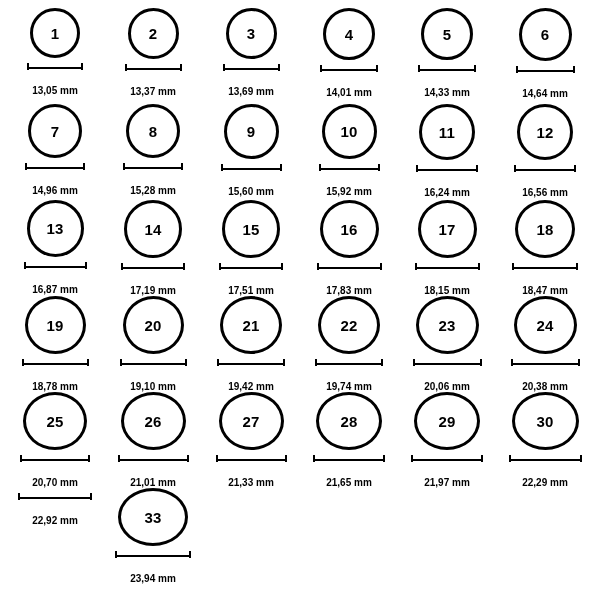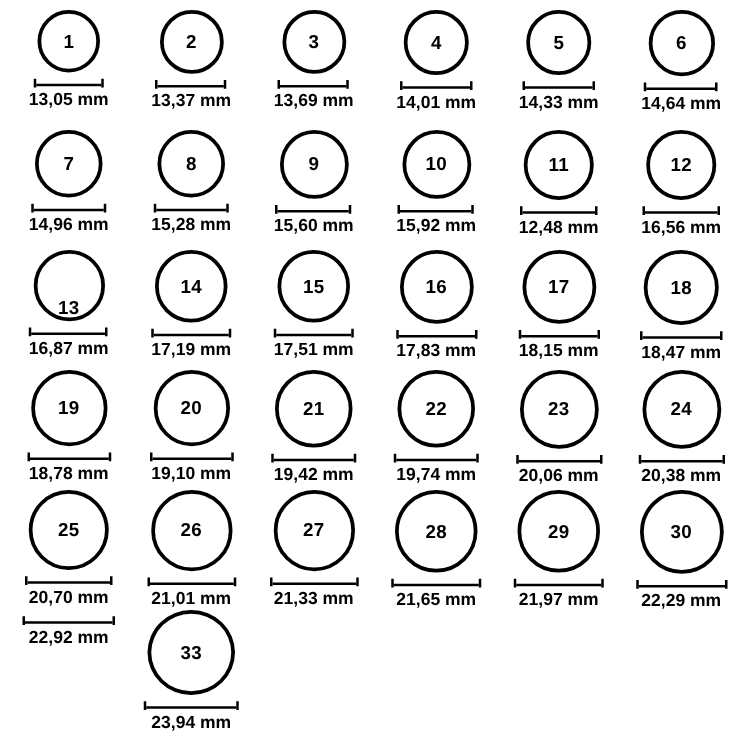--- a/index.html
+++ b/index.html
@@ -65,22 +65,22 @@
   }
   .caliper:before {
     content: "";
     position: absolute;
     left: 0;
     right: 0;
     top: 50%;
     border-top: 2px solid #000000;
   }
   .ring-mm {
-    margin-top: 2px;
-    font-size: 14px;
+    margin-top: 16px;
+    font-size: 10px;
     font-weight: bold;
     line-height: 1;
     white-space: nowrap;
   }
 </style>
 </head>
 <body>
 
 <div id="chart">
   <div class="ring-grid">
@@ -173,34 +173,34 @@
           <div class="caliper" style="width: 61px;"></div>
           <div class="ring-mm">15,92 mm</div>
         </div>
       </div>
       <div class="ring-cell">
         <div class="ring-circle" style="width: 56px; height: 56px; justify-content: center;">
           <span class="ring-size">11</span>
         </div>
         <div class="ring-measure">
           <div class="caliper" style="width: 62px;"></div>
-          <div class="ring-mm">12,48 mm</div>
+          <div class="ring-mm">16,24 mm</div>
         </div>
       </div>
       <div class="ring-cell">
         <div class="ring-circle" style="width: 56px; height: 56px;">
           <span class="ring-size">12</span>
         </div>
         <div class="ring-measure">
           <div class="caliper" style="width: 62px;"></div>
           <div class="ring-mm">16,56 mm</div>
         </div>
       </div>
       <div class="ring-cell">
-        <div class="ring-circle" style="width: 57px; height: 57px; align-items: flex-end;">
+        <div class="ring-circle" style="width: 57px; height: 57px;">
           <span class="ring-size">13</span>
         </div>
         <div class="ring-measure">
           <div class="caliper" style="width: 63px;"></div>
           <div class="ring-mm">16,87 mm</div>
         </div>
       </div>
       <div class="ring-cell">
         <div class="ring-circle" style="width: 58px; height: 58px;">
           <span class="ring-size">14</span>

